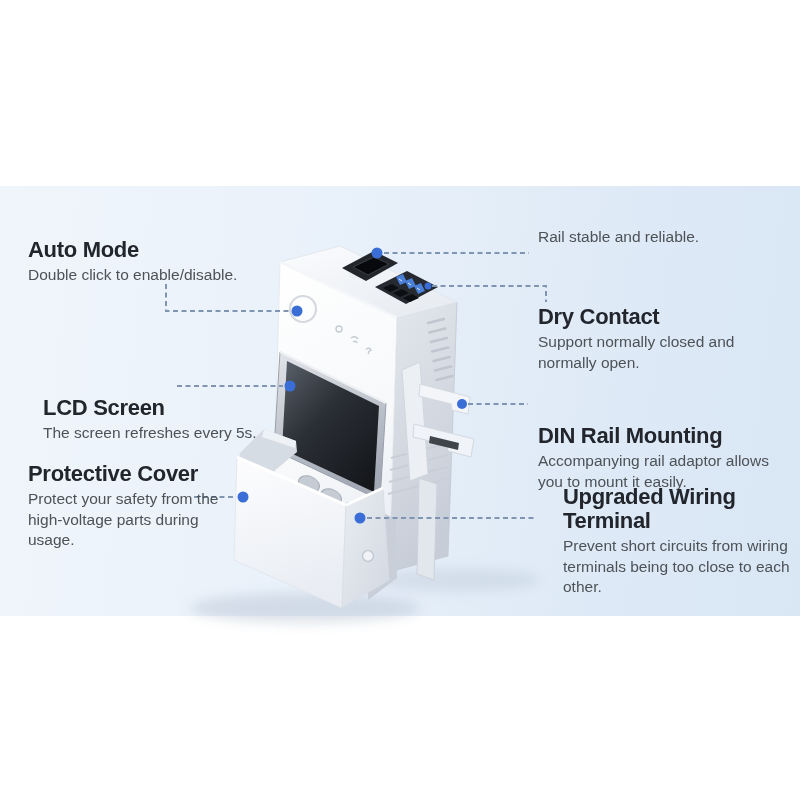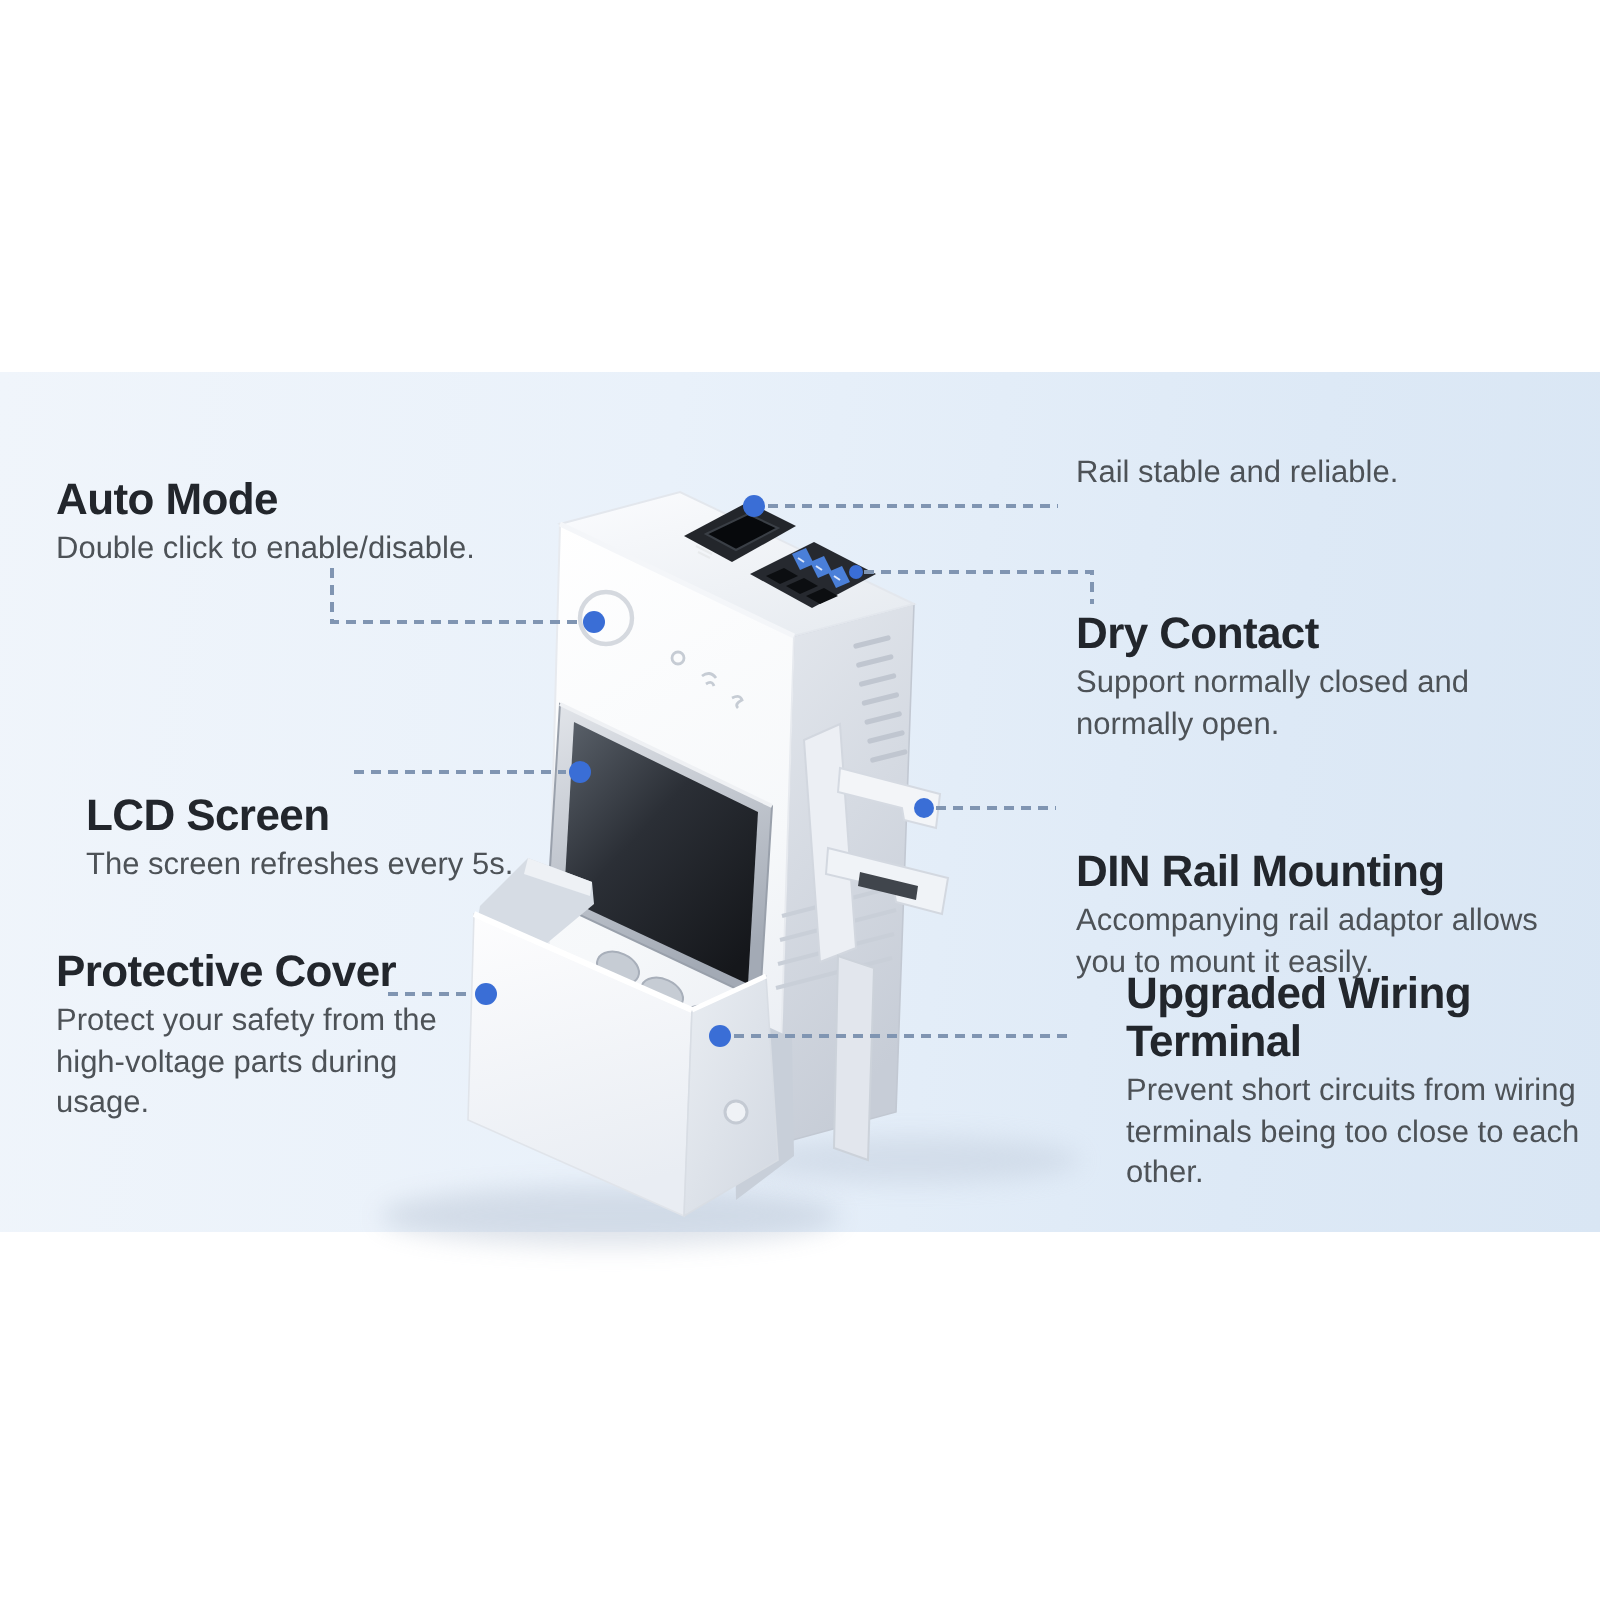--- a/index.html
+++ b/index.html
@@ -16,21 +16,21 @@
   .callout{position:absolute;}
   .callout h3{
     margin:0 0 3px 0;font-size:22px;line-height:24px;font-weight:700;
     color:#22262c;letter-spacing:-0.3px;
   }
   .callout p{
     margin:0;font-size:15.5px;line-height:20.5px;color:#4d5257;
   }
   .co-auto{left:28px;top:238px;width:320px;}
   .co-lcd{left:43px;top:364px;width:320px;margin-top:32px;}
-  .co-cover{left:28px;top:462px;width:196px;margin-top:12px;}
+  .co-cover{left:28px;top:462px;width:196px;}
   .co-rj11{left:538px;top:227px;width:250px;}
   .co-dry{left:538px;top:305px;width:228px;}
   .co-din{left:538px;top:393px;width:248px;margin-top:31px;}
   .co-wire{left:538px;top:485px;width:258px;margin-left:25px;}
 </style>
 </head>
 <body>
 
 <div class="stage">
 

